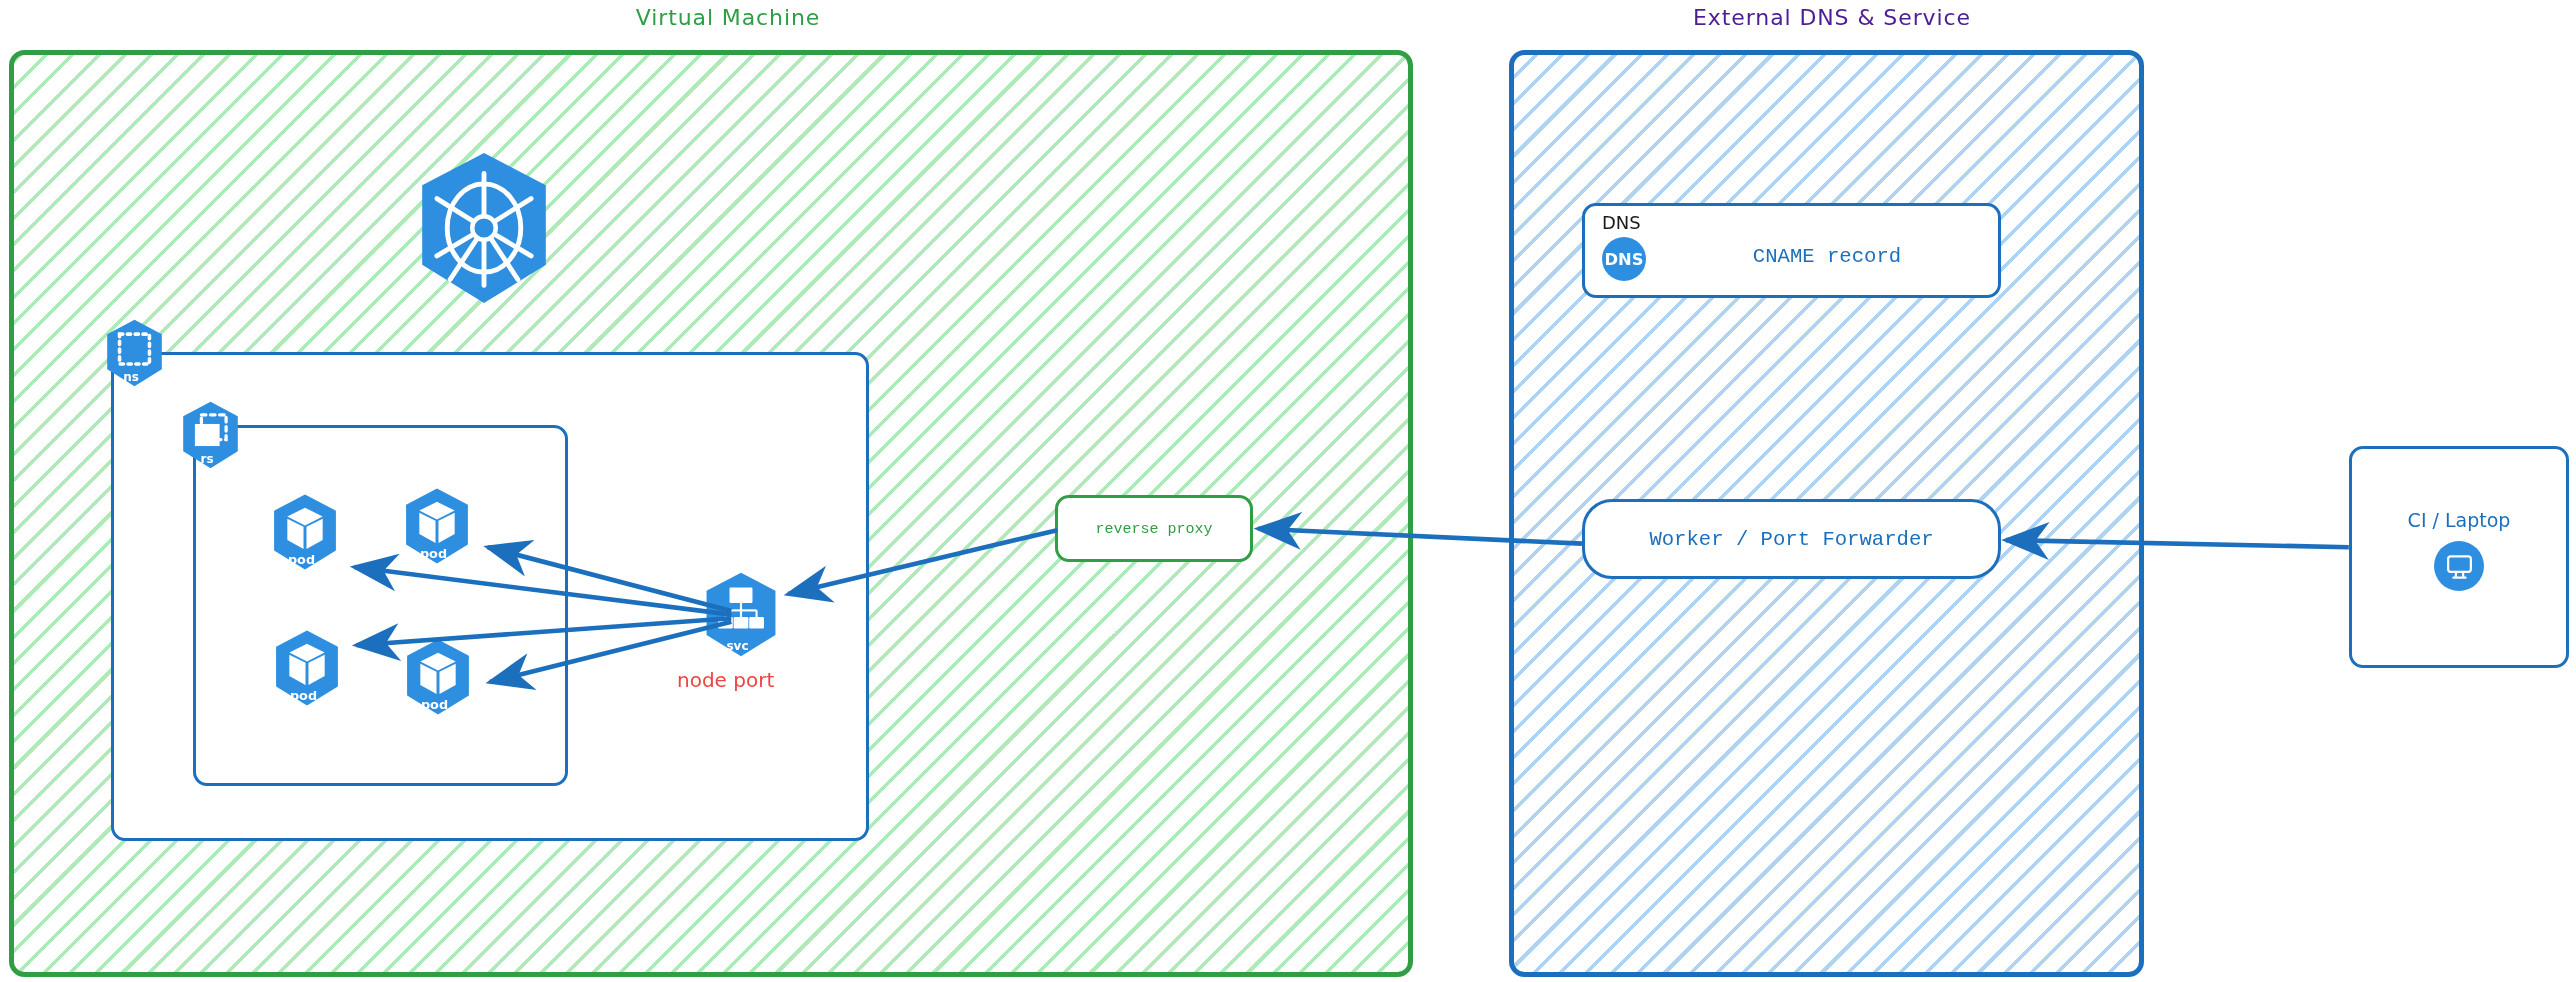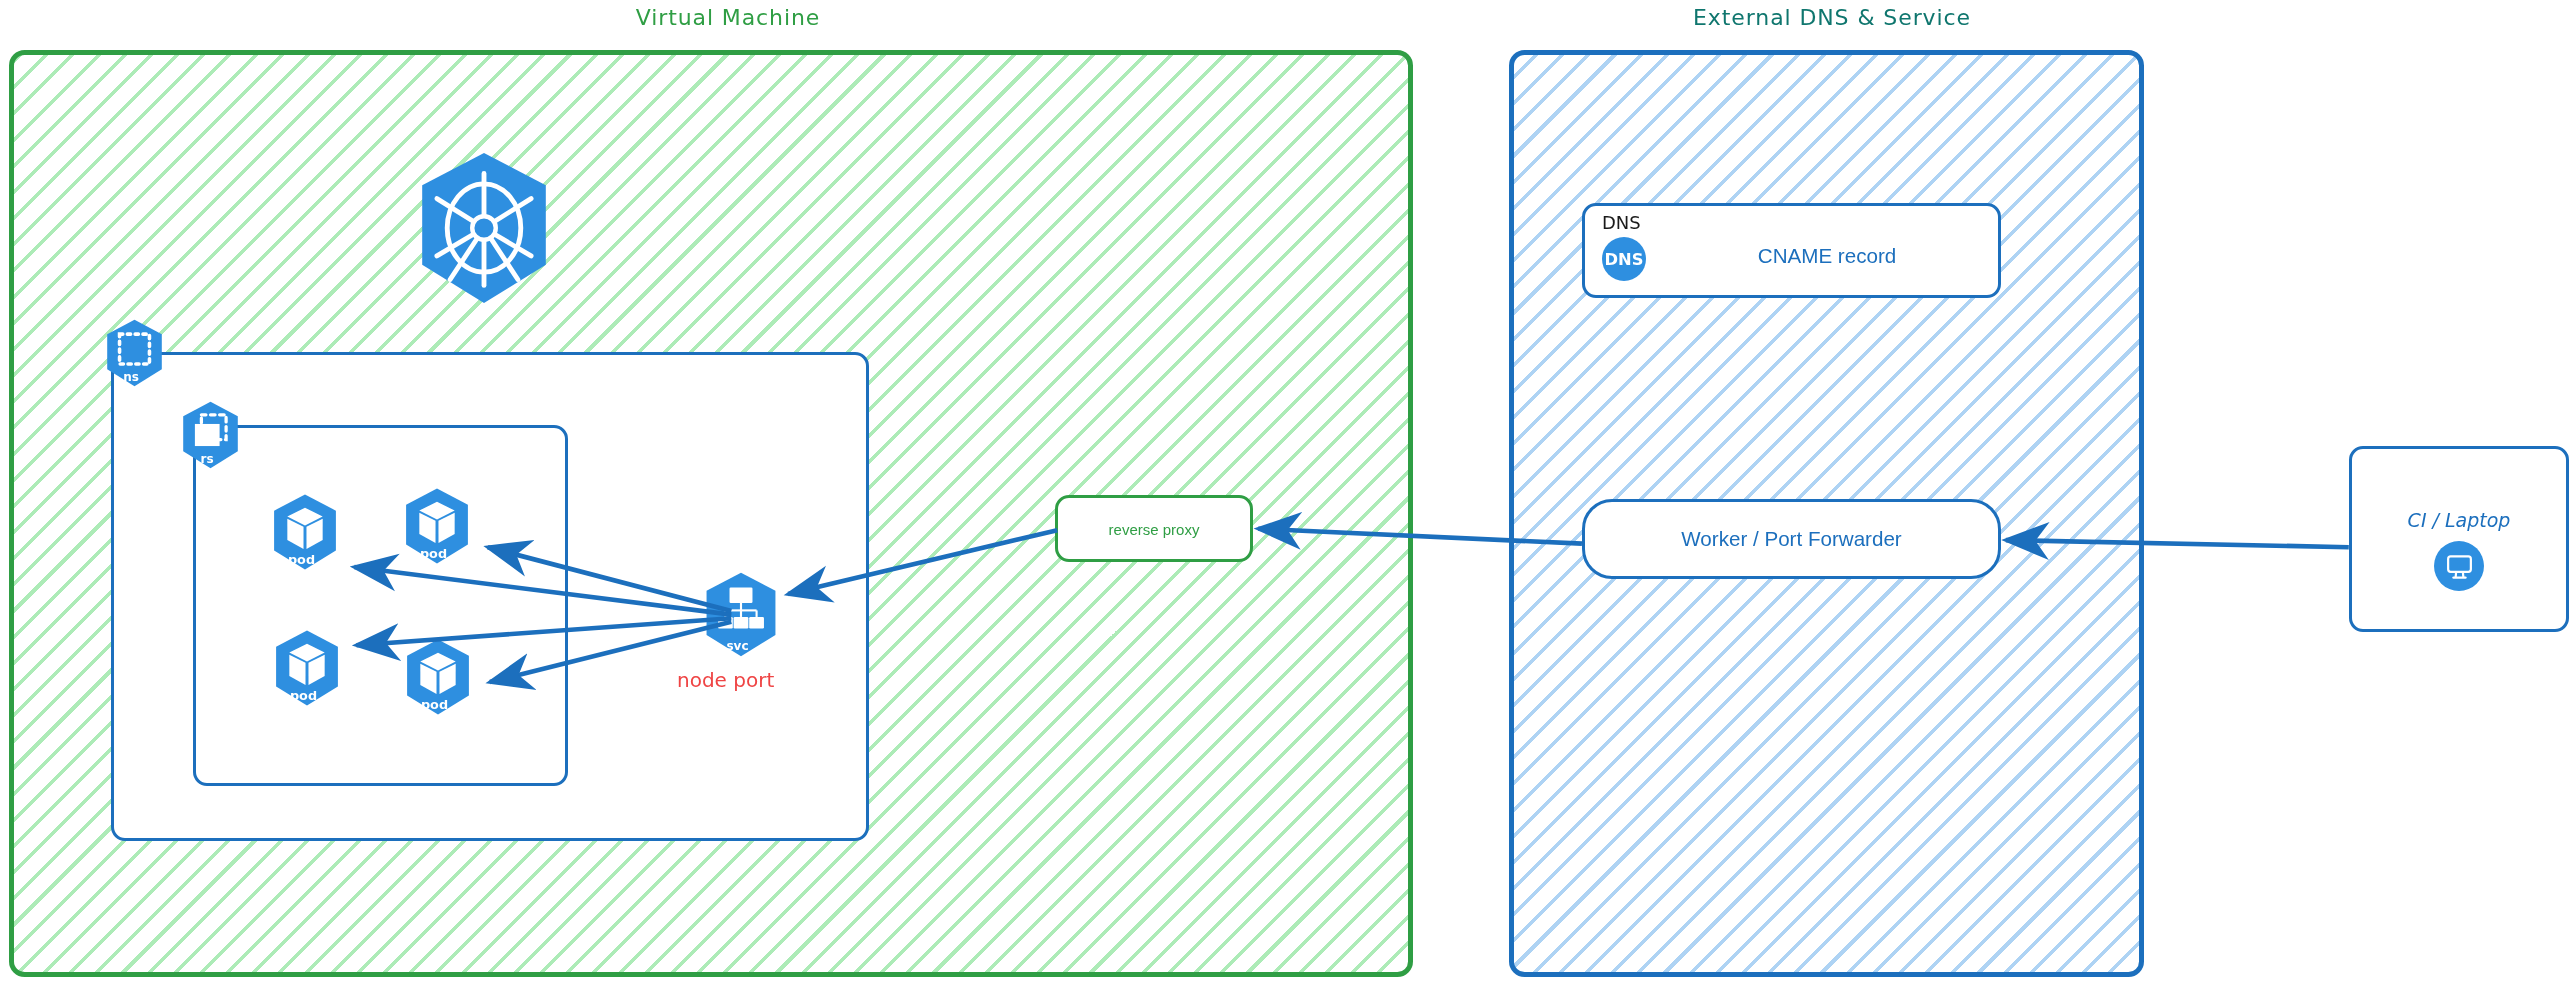--- a/index.html
+++ b/index.html
@@ -21,30 +21,30 @@
     background-image:repeating-linear-gradient(-45deg,
        rgba(124,184,237,.62) 0 3.6px, rgba(255,255,255,0) 3.6px 18.5px);
   }
   .zone-title{
     position:absolute;white-space:nowrap;
     font-family:"DejaVu Sans", sans-serif;
     font-size:22px;letter-spacing:0.9px;
     transform:translateX(-50%);
   }
   .zone-title.green{color:#2f9e44;}
-  .zone-title.blue{color:#0f766e;}
+  .zone-title.blue{color:#4c1d95;}
 
   
   .box{position:absolute;box-sizing:border-box;background:#ffffff;border-radius:14px;}
   .box-blue{border:3.6px solid #1c6fbd;}
   .box-green{border:3.6px solid #2f9e44;}
   .box-label{
     position:absolute;left:0;right:0;top:50%;transform:translateY(-50%);
     text-align:center;white-space:nowrap;
-    font-family:Liberation Sans, sans-serif;
+    font-family:Liberation Mono, monospace;
   }
   .lbl-blue{color:#1c6fbd;}
   .lbl-green{color:#2f9e44;}
 
   
   .free-text{position:absolute;white-space:nowrap;font-family:"DejaVu Sans", sans-serif;}
 
   
   .hex{position:absolute;}
   .hex svg{display:block;overflow:visible;}
@@ -85,21 +85,21 @@
   <div class="box box-blue" style="left:1582px;top:197px;width:419px;height:95px;">
     <div class="free-text" style="left:17px;top:5.7px;font-size:18px;color:#1a1a1a;">DNS</div>
     <div class="circ" style="left:17px;top:31px;width:44px;height:44px;font-size:16.3px;font-weight:700;">DNS</div>
     <div class="box-label lbl-blue" style="font-size:20.6px;left:71px;top:56%;">CNAME record</div>
   </div>
 
   <div class="box box-blue" style="left:1582px;top:493px;width:419px;height:80px;border-radius:30px;">
     <div class="box-label lbl-blue" style="font-size:20.6px;">Worker / Port Forwarder</div>
   </div>
 
-  <div class="box box-blue" style="left:2349px;top:440px;width:220px;height:186px;font-style:italic;">
+  <div class="box box-blue" style="left:2349px;top:440px;width:220px;height:222px;">
     <div class="free-text" style="left:0;right:0;top:60px;text-align:center;font-size:19px;color:#1c6fbd;">CI / Laptop</div>
     <div class="circ" style="left:50%;margin-left:-25px;top:92px;width:50px;height:50px;">
       <svg width="31" height="31" viewBox="0 0 24 24" aria-hidden="true">
         <rect x="3.2" y="4.2" width="17.6" height="12" rx="2" fill="none" stroke="#fff" stroke-width="1.7"></rect>
         <path d="M9.4 16.2 L9 20.4 M14.6 16.2 L15 20.4" stroke="#fff" stroke-width="1.7" fill="none"></path>
         <path d="M7.4 20.6 H16.6" stroke="#fff" stroke-width="1.9" stroke-linecap="round"></path>
       </svg>
     </div>
   </div>
 

